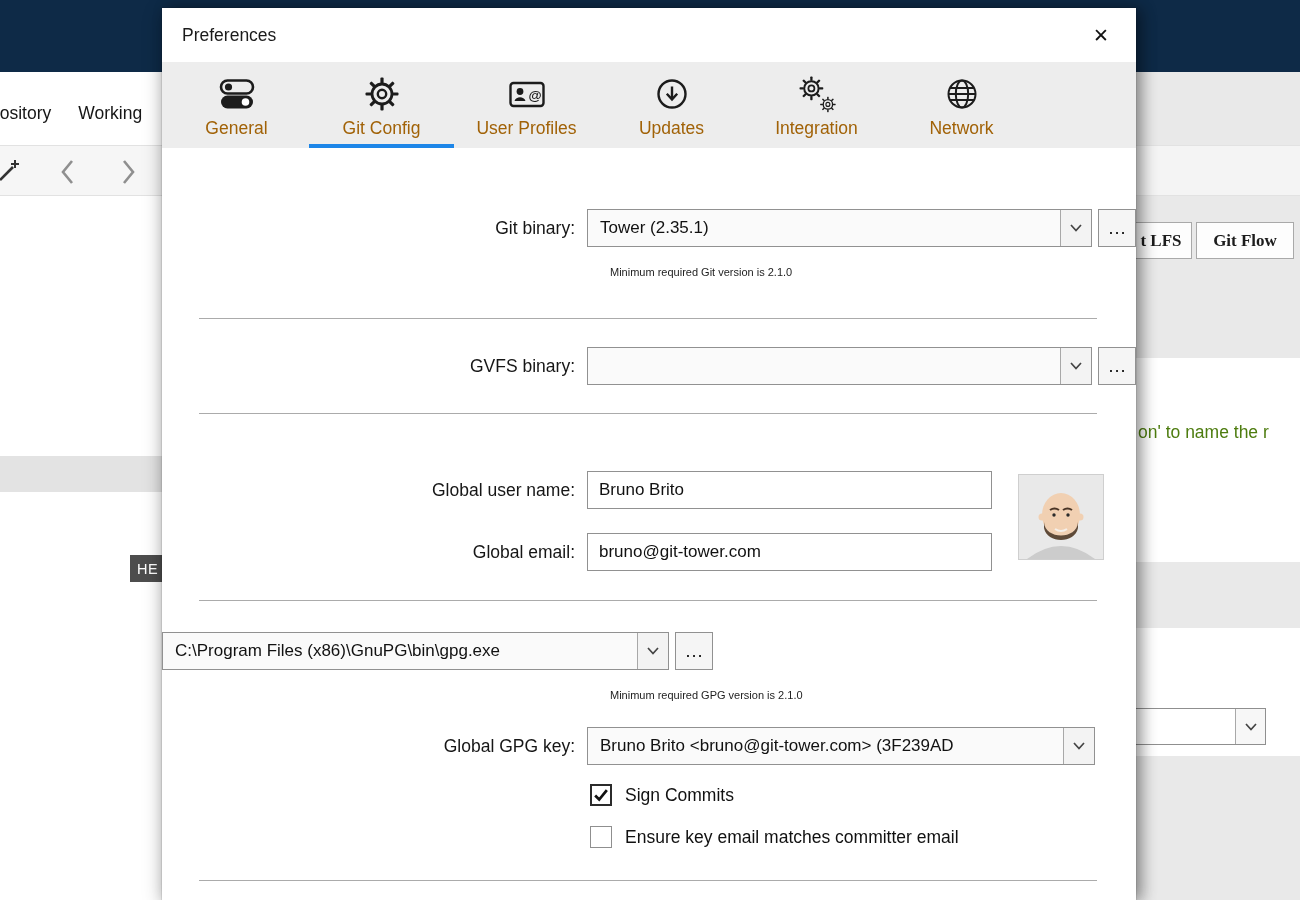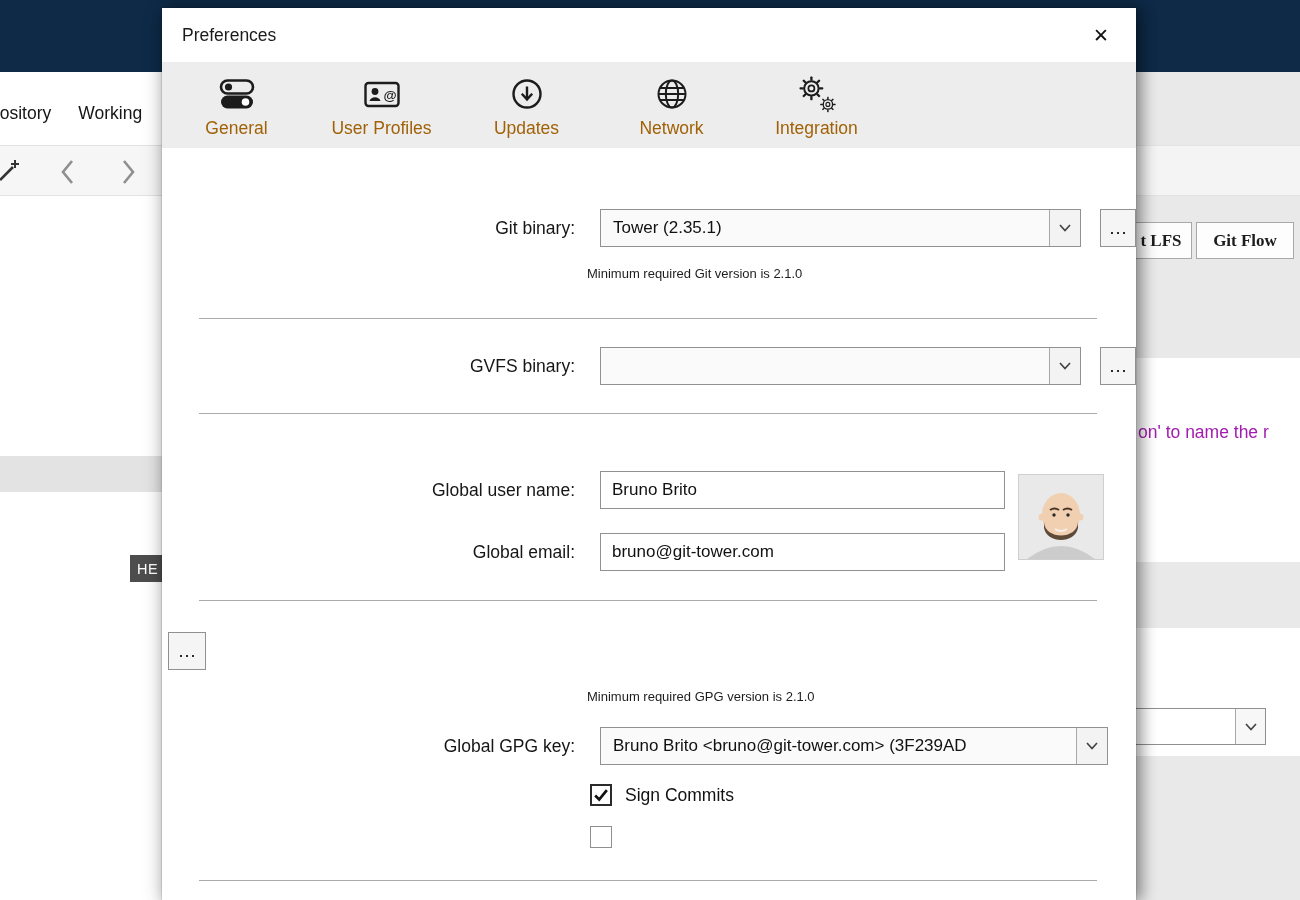--- a/index.html
+++ b/index.html
@@ -16,44 +16,44 @@
   .head-badge { position:absolute; left:130px; top:555px; width:34px; height:27px; background:#4d4d4d;
     color:#fff; font-size:14.5px; display:flex; align-items:center; padding-left:7px; letter-spacing:.5px; }
 
   .right-panel { position:absolute; left:1136px; top:72px; width:164px; height:828px; background:#e9e9e9; overflow:hidden; }
   .rp-toolbar { position:absolute; left:0; top:73px; width:164px; height:51px; background:#f4f4f4;
     border-top:1px solid #e2e2e2; border-bottom:1px solid #e2e2e2; }
   .bg-btn { position:absolute; height:37px; background:#fdfdfd; border:1px solid #a9a9a9;
     display:flex; align-items:center; justify-content:center; font-size:17px; font-weight:600; color:#1c1c1c;font-family:Liberation Serif, serif; }
   .rp-white1 { position:absolute; left:0; top:286px; width:164px; height:204px; background:#ffffff; }
   .rp-white2 { position:absolute; left:0; top:556px; width:164px; height:128px; background:#ffffff; }
-  .rp-text { position:absolute; left:2px; top:350px; font-size:17.5px; color:#a21caf; white-space:nowrap; }
+  .rp-text { position:absolute; left:2px; top:350px; font-size:17.5px; color:#4d7c0f; white-space:nowrap; }
   .rp-dropdown { position:absolute; left:-6px; top:636px; width:136px; height:37px; background:#fff;
     border:1px solid #8f8f8f; display:flex; }
   .rp-dropdown .fill { flex:1; }
   .rp-dropdown .chev { width:30px; border-left:1px solid #a8a8a8; display:flex; align-items:center; justify-content:center; background:#f7f7f7; }
 
   
   .dialog { position:absolute; left:162px; top:8px; width:974px; height:892px; background:#ffffff; z-index:10;
     box-shadow:0 0 1px rgba(0,0,0,.45), 6px 0 14px rgba(0,0,0,.30), 0 4px 18px rgba(0,0,0,.28); }
   .titlebar { height:54px; display:flex; align-items:center; padding:0 20px;gap:22px; }
   .title { font-size:17.5px; color:#1b1b1b; }
   .close-btn { margin-left:auto; font-size:19px; color:#111; width:30px; height:30px;
     display:flex; align-items:center; justify-content:center; cursor:default; }
 
   .tabbar { height:86px; background:#ededed; display:flex; padding-left:2px; }
   .tab { width:145px; display:flex; flex-direction:column; align-items:center; padding-top:8px; position:relative; }
   .tab .ticon { height:48px; display:flex; align-items:center; justify-content:center; }
   .tab .tlabel { font-size:17.5px; color:#a16207; }
   .tab.active::after { content:""; position:absolute; left:0; right:0; bottom:0; height:4px; background:#1d86e8; }
 
   .content { position:absolute; left:0; top:140px; right:0; bottom:0; }
-  .row { position:absolute; left:0; width:100%; display:flex; align-items:center;gap:13px; }
+  .row { position:absolute; left:0; width:100%; display:flex; align-items:center; }
   .lbl { width:425px; padding-right:12px; text-align:right; font-size:17.5px; color:#161616; flex:0 0 auto; }
-  .helper { position:absolute; left:425px; font-size:13px; color:#1d1d1d; }
+  .helper { position:absolute; left:448px; font-size:11px; color:#1d1d1d; }
   .hr { position:absolute; left:37px; width:898px; height:1px; background:#ababab; }
 
   .dropdown { display:flex; align-items:stretch; background:#fafafa; border:1px solid #919191; height:38px; }
   .dropdown .val { flex:1; display:flex; align-items:center; padding:0 10px 0 12px; font-size:17px; color:#111;
     white-space:nowrap; overflow:hidden; }
   .dropdown .chev { width:31px; border-left:1px solid #a8a8a8; display:flex; align-items:center; justify-content:center; background:#f3f3f3; }
   .dd-git { width:507px; } .dd-key { width:508px; }
   .more-btn { width:38px; height:38px; margin-left:6px; background:#f5f5f5; border:1px solid #919191;
     font-size:19px; color:#111; display:flex; align-items:center; justify-content:center; }
 
@@ -147,61 +147,69 @@
       <span class="ticon">
         <svg width="40" height="40" viewBox="0 0 40 40">
           <rect x="4" y="6.5" width="32" height="13" rx="6.5" fill="none" stroke="#1c1c1c" stroke-width="2.6"></rect>
           <circle cx="11.5" cy="13" r="3.6" fill="#1c1c1c"></circle>
           <rect x="4" y="21.5" width="32" height="13" rx="6.5" fill="#1c1c1c"></rect>
           <circle cx="28.5" cy="28" r="3.8" fill="#ffffff"></circle>
         </svg>
       </span>
       <span class="tlabel">General</span>
     </div>
+    <div class="tab active">
+      <span class="ticon">
+        <svg width="40" height="40" viewBox="0 0 40 40">
+            <use href="#gear-shape"></use>
+          </svg>
+      </span>
+      <span class="tlabel">Git Config</span>
+    </div>
     <div class="tab">
       <span class="ticon">
         <svg width="40" height="40" viewBox="0 0 40 40">
           <rect x="3.5" y="9" width="33" height="23" rx="3" fill="none" stroke="#1c1c1c" stroke-width="2.4"></rect>
           <circle cx="13" cy="17.5" r="3.4" fill="#1c1c1c"></circle>
           <path d="M7.5 27 c1.5-5 9.5-5 11 0 z" fill="#1c1c1c"></path>
           <text x="21.5" y="25.5" font-size="13.5" font-weight="bold" fill="#1c1c1c">@</text>
         </svg>
       </span>
       <span class="tlabel">User Profiles</span>
     </div>
     <div class="tab">
       <span class="ticon">
         <svg width="40" height="40" viewBox="0 0 40 40" fill="none" stroke="#1c1c1c">
           <circle cx="20" cy="20" r="13.5" stroke-width="2.4"></circle>
           <line x1="20" y1="12.5" x2="20" y2="24" stroke-width="2.4"></line>
           <polyline points="14.8,19.8 20,25.4 25.2,19.8" stroke-width="2.4"></polyline>
         </svg>
       </span>
       <span class="tlabel">Updates</span>
+    </div>
+    <div class="tab">
+      <span class="ticon">
+        <svg width="40" height="40" viewBox="0 0 40 40">
+          <use href="#gear-shape" transform="scale(0.72)"></use>
+          <use href="#gear-shape" transform="translate(21.5,21) scale(0.47)"></use>
+        </svg>
+      </span>
+      <span class="tlabel">Integration</span>
     </div>
     <div class="tab">
       <span class="ticon">
         <svg width="40" height="40" viewBox="0 0 40 40" fill="none" stroke="#1c1c1c" stroke-width="2">
           <circle cx="20" cy="20" r="13.5"></circle>
           <ellipse cx="20" cy="20" rx="6.2" ry="13.5"></ellipse>
           <line x1="8" y1="14" x2="32" y2="14"></line>
           <line x1="6.5" y1="20" x2="33.5" y2="20"></line>
           <line x1="8" y1="26" x2="32" y2="26"></line>
         </svg>
       </span>
       <span class="tlabel">Network</span>
-    </div>
-    <div class="tab">
-      <span class="ticon">
-        <svg width="40" height="40" viewBox="0 0 40 40">
-          <use href="#gear-shape" transform="scale(0.72)"></use>
-          <use href="#gear-shape" transform="translate(21.5,21) scale(0.47)"></use>
-        </svg>
-      </span>
-      <span class="tlabel">Integration</span>
     </div>
   </div>
 
   <div class="content">
 
     <div class="row" style="top:61px">
       <span class="lbl">Git binary:</span>
       <div class="dropdown dd-git">
         <span class="val">Tower (2.35.1)</span>
         <span class="chev">
@@ -252,20 +260,28 @@
         <circle cx="49" cy="40" r="1.7" fill="#2b2b2b"></circle>
         <path d="M25 47 C26 65 58 65 59 47 L59 53 C56 69 28 69 25 53 Z" fill="#5f4a38"></path>
         <path d="M36 54 q6 4 12 0" stroke="#f5efe9" stroke-width="2" fill="none"></path>
         <path d="M8 84 q34 -26 68 0 z" fill="#cccccc"></path>
       </svg>
     </div>
 
     <div class="hr" style="top:452px"></div>
 
     <div class="row" style="top:484px">
+      <div class="dropdown dd-git">
+        <span class="val">C:\Program Files (x86)\GnuPG\bin\gpg.exe</span>
+        <span class="chev">
+            <svg width="12" height="8">
+              <use href="#dd-chevron"></use>
+            </svg>
+          </span>
+      </div>
       <div class="more-btn">…</div>
     </div>
     <div class="helper" style="top:541px">Minimum required GPG version is 2.1.0</div>
 
     <div class="row" style="top:579px">
       <span class="lbl">Global GPG key:</span>
       <div class="dropdown dd-key">
         <span class="val">Bruno Brito &lt;bruno@git-tower.com&gt; (3F239AD</span>
         <span class="chev">
             <svg width="12" height="8">
@@ -278,17 +294,18 @@
     <div class="chkrow" style="top:636px">
       <span class="chk checked">
         <svg width="18" height="18" viewBox="0 0 20 20">
           <polyline points="3.5,10.5 8,15 16.5,4.5" fill="none" stroke="#111" stroke-width="3"></polyline>
         </svg>
       </span>
       <span>Sign Commits</span>
     </div>
     <div class="chkrow" style="top:678px">
       <span class="chk unchecked"></span>
+      <span>Ensure key email matches committer email</span>
     </div>
 
     <div class="hr" style="top:732px"></div>
   </div>
 </div>
 
 </body></html>

